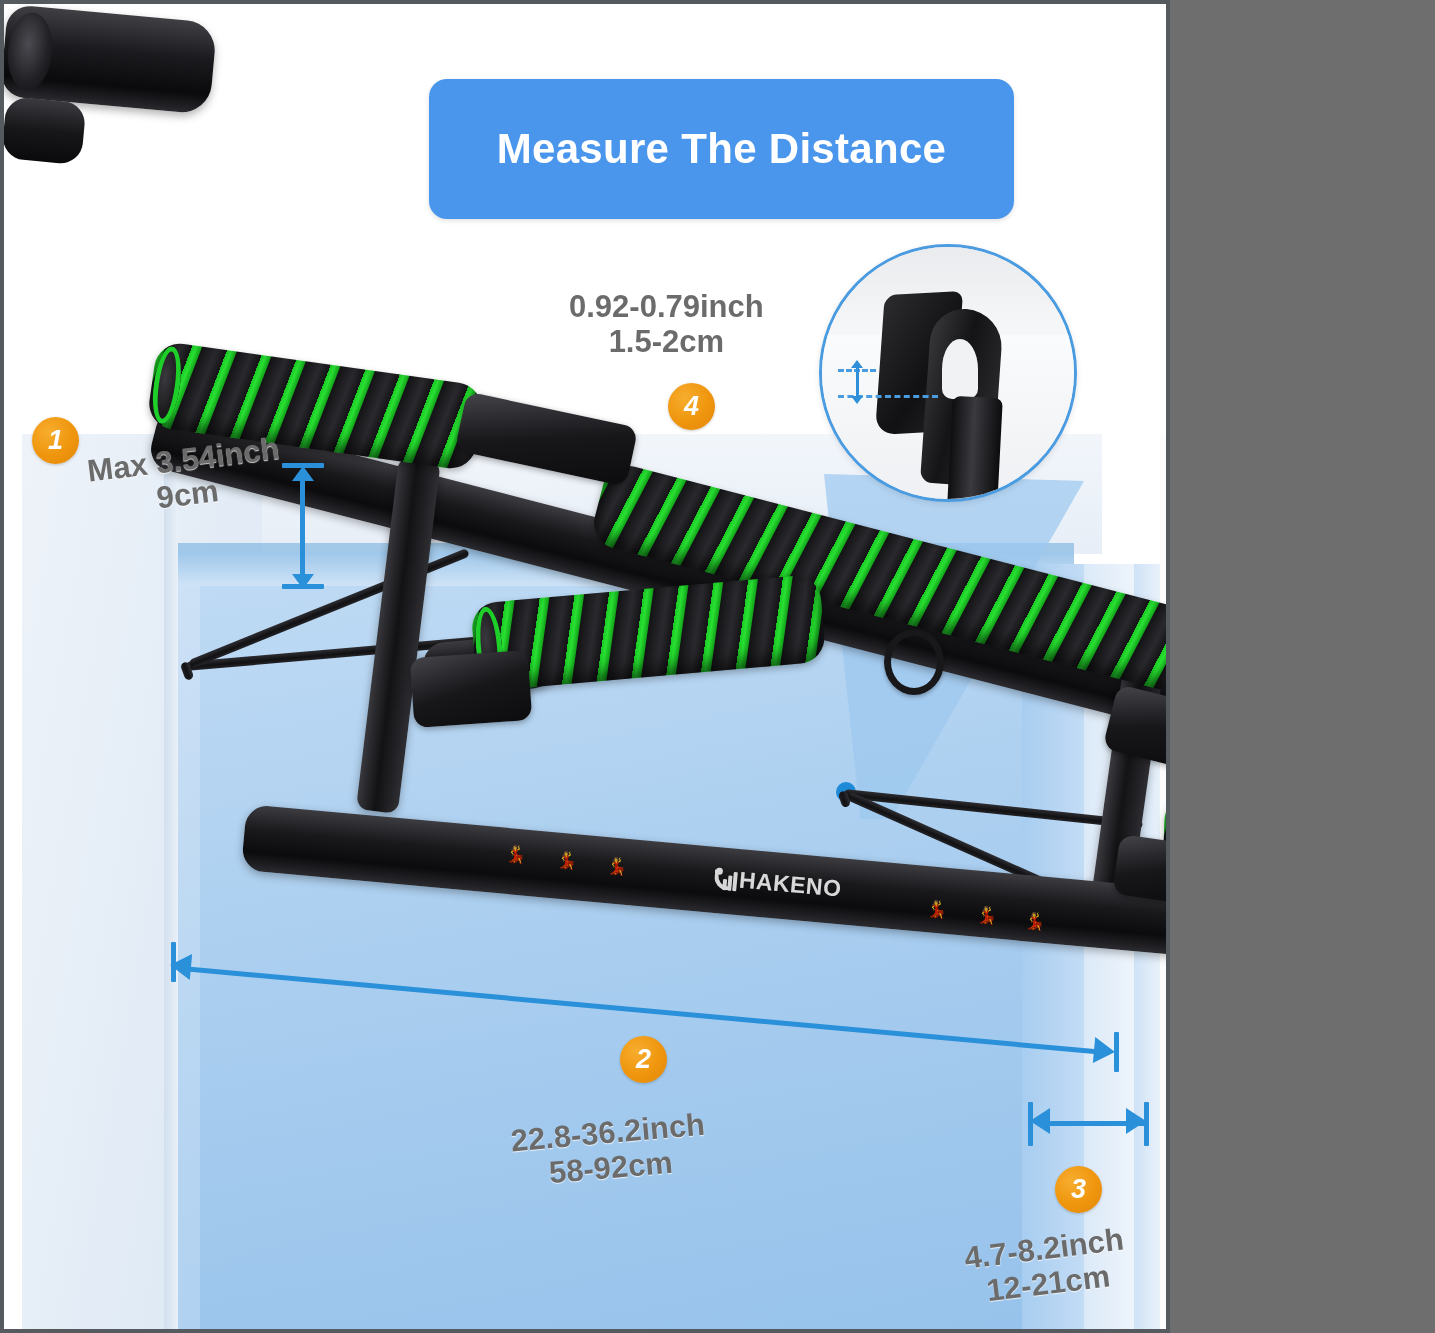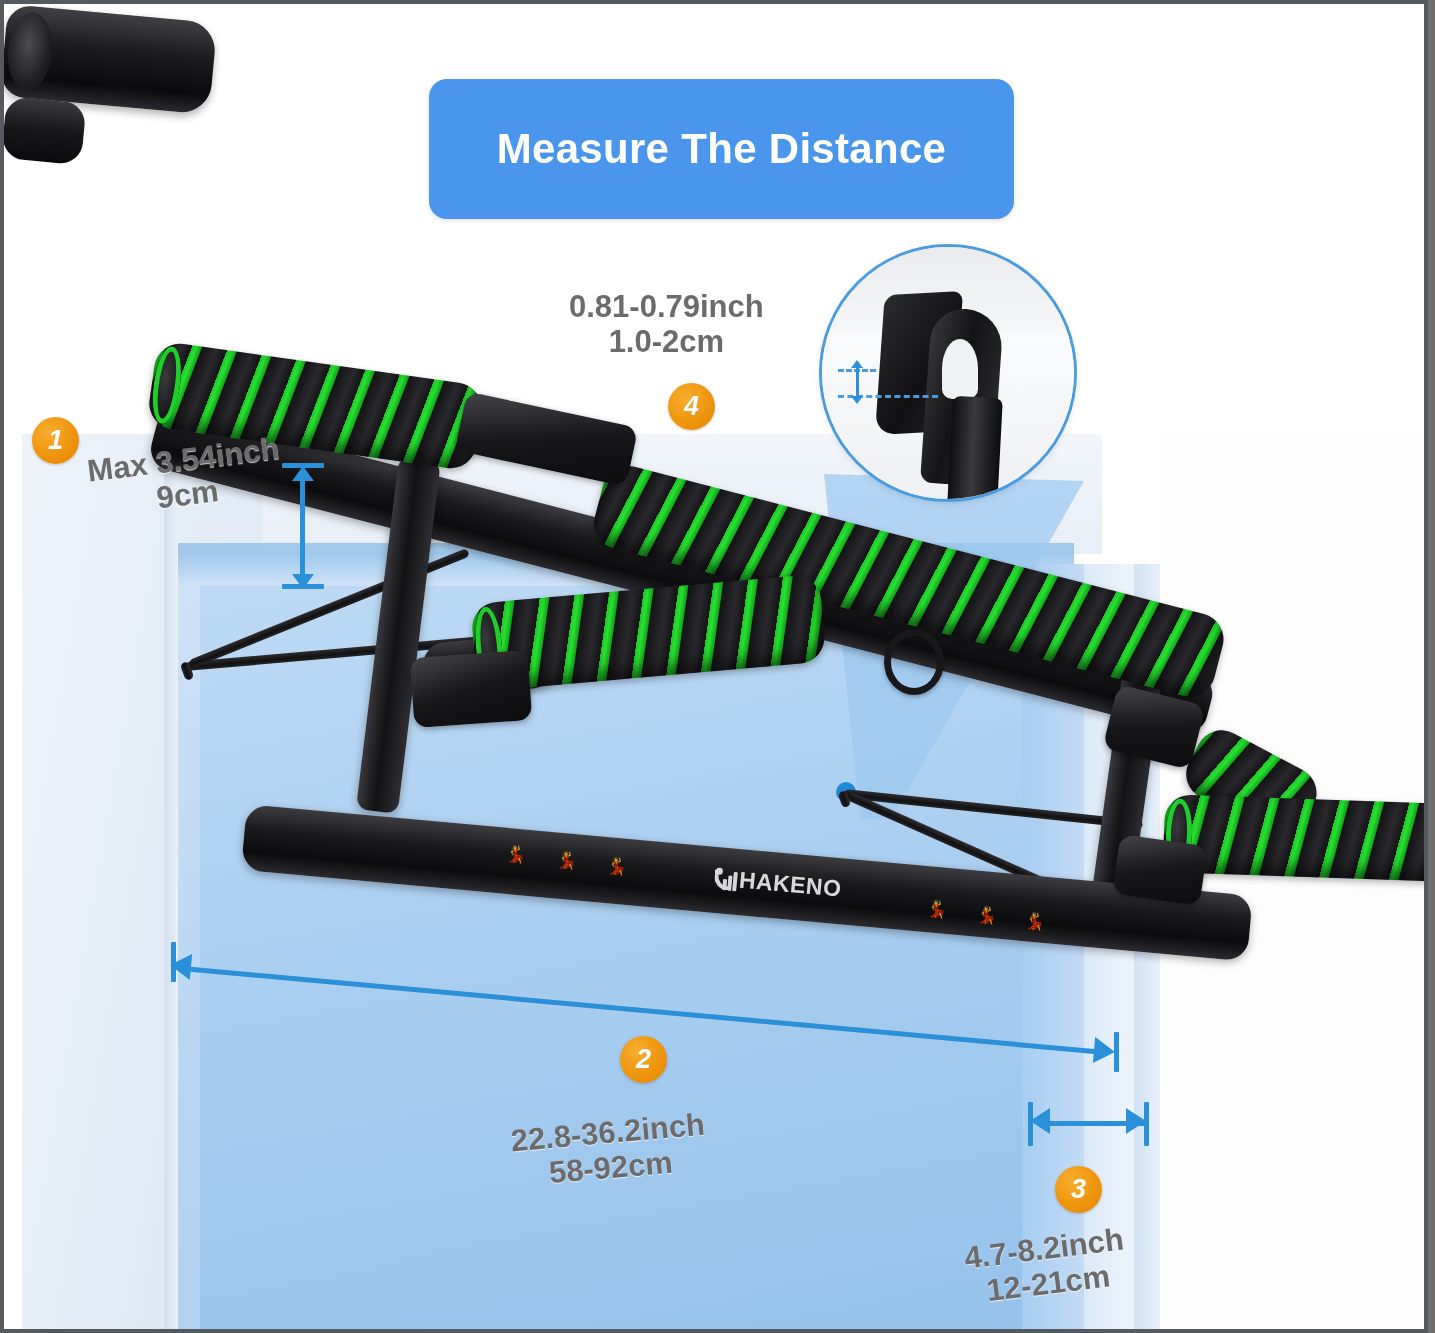--- a/index.html
+++ b/index.html
@@ -1,20 +1,20 @@
 <!DOCTYPE html>
 <html><head>
 <meta charset="utf-8">
 <style>
   html,body{margin:0;padding:0;background:#6e6e6e;}
   body{font-family:"Liberation Sans",sans-serif;}
 
   #shot{
     position:relative;
-    width:1428px;height:1333px;
+    width:1170px;height:1333px;
     background:#ffffff;
     border:4px solid #555a5e;
     box-sizing:border-box;
     overflow:hidden;
   }
 
   
   #title-banner{
     position:absolute;left:425px;top:75px;width:585px;height:140px;
     background:#4a96ec;border-radius:18px;
@@ -458,22 +458,22 @@
     <div>Max 3.54inch</div>
     <div>9cm</div>
   </div>
   <div class="tick" id="c1-tick-top"></div>
   <div class="mline" id="c1-arrow"></div>
   <div class="ahead" id="c1-arrow-top"></div>
   <div class="ahead" id="c1-arrow-bot"></div>
   <div class="tick" id="c1-tick-bot"></div>
 
   <div class="note" style="left:565px;top:285px;">
-    <div>0.81-0.79inch</div>
-    <div>1.0-2cm</div>
+    <div>0.92-0.79inch</div>
+    <div>1.5-2cm</div>
   </div>
   <div class="badge" style="left:664px;top:379px;">4</div>
 
   <div class="tick" id="c2-tick-left"></div>
   <div class="ahead" id="c2-ah-left"></div>
   <div class="mline" id="c2-line"></div>
   <div class="ahead" id="c2-ah-right"></div>
   <div class="tick" id="c2-tick-right"></div>
   <div class="badge" style="left:616px;top:1032px;">2</div>
   <div class="note" style="left:508px;top:1111px;transform:rotate(-5deg);">

